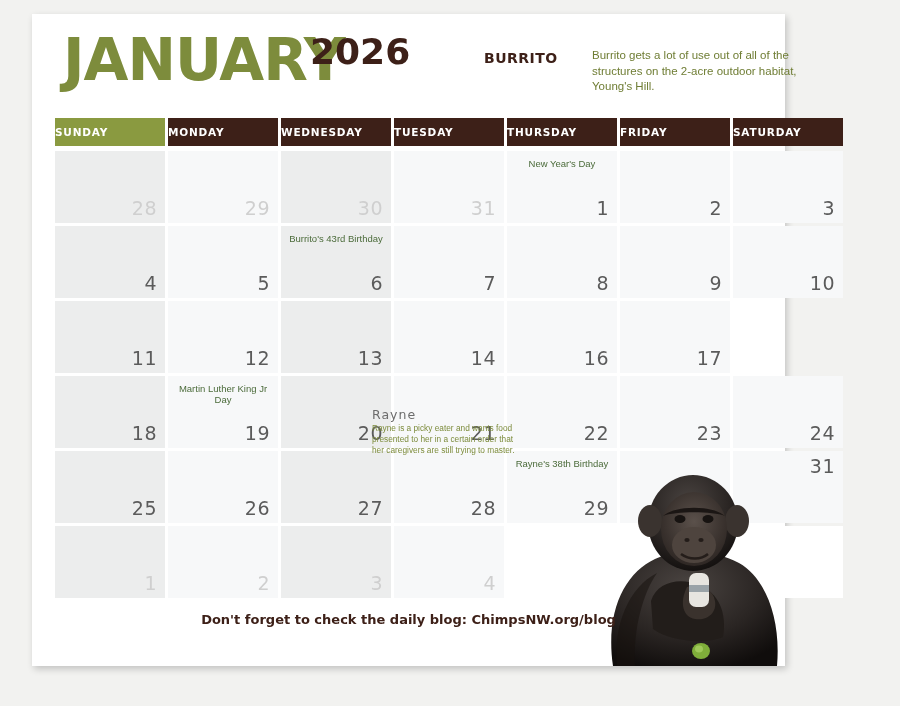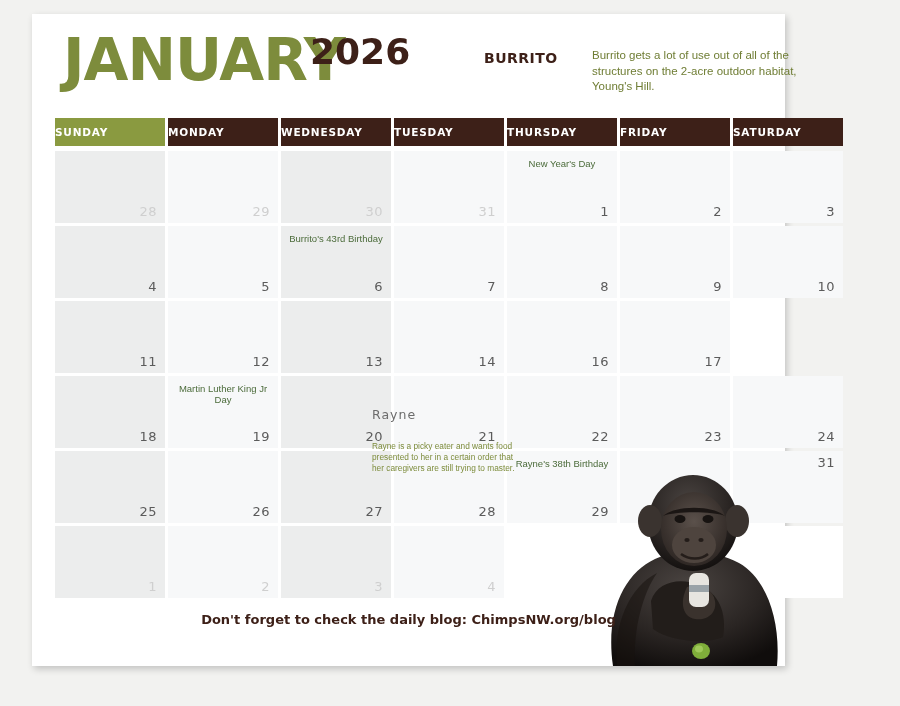--- a/index.html
+++ b/index.html
@@ -116,21 +116,21 @@
     background: #f7f8f8;
     box-sizing: border-box;
   }
   .day.shade-a { background: #eceded; }
   .day.shade-b { background: #f7f8f9; }
   .day-num {
     position: absolute;
     right: 8px;
     bottom: 4px;
     font-family: "DejaVu Sans", sans-serif;
-    font-size: 13px;
+    font-size: 19px;
     color: #5b5b5b;
     letter-spacing: 0.5px;
   }
   .day.out .day-num { color: #cfcfcf; }
   .event {
     position: absolute;
     left: 0;
     right: 0;
     top: 7px;
     text-align: center;
@@ -147,21 +147,21 @@
     left: 340px;
     top: 393px;
     width: 148px;
     z-index: 4;
   }
   .bio-name {
     font-family: "DejaVu Sans", sans-serif;
     font-size: 12.5px;
     color: #6c6c6c;
     letter-spacing: 1px;
-    margin-bottom: 19px;
+    margin-bottom: 1px;
   }
   .bio-text {
     font-size: 8.3px;
     line-height: 1.35;
     color: #7d8c3c;
   }
 
   
   .footer-note {
     position: absolute;

